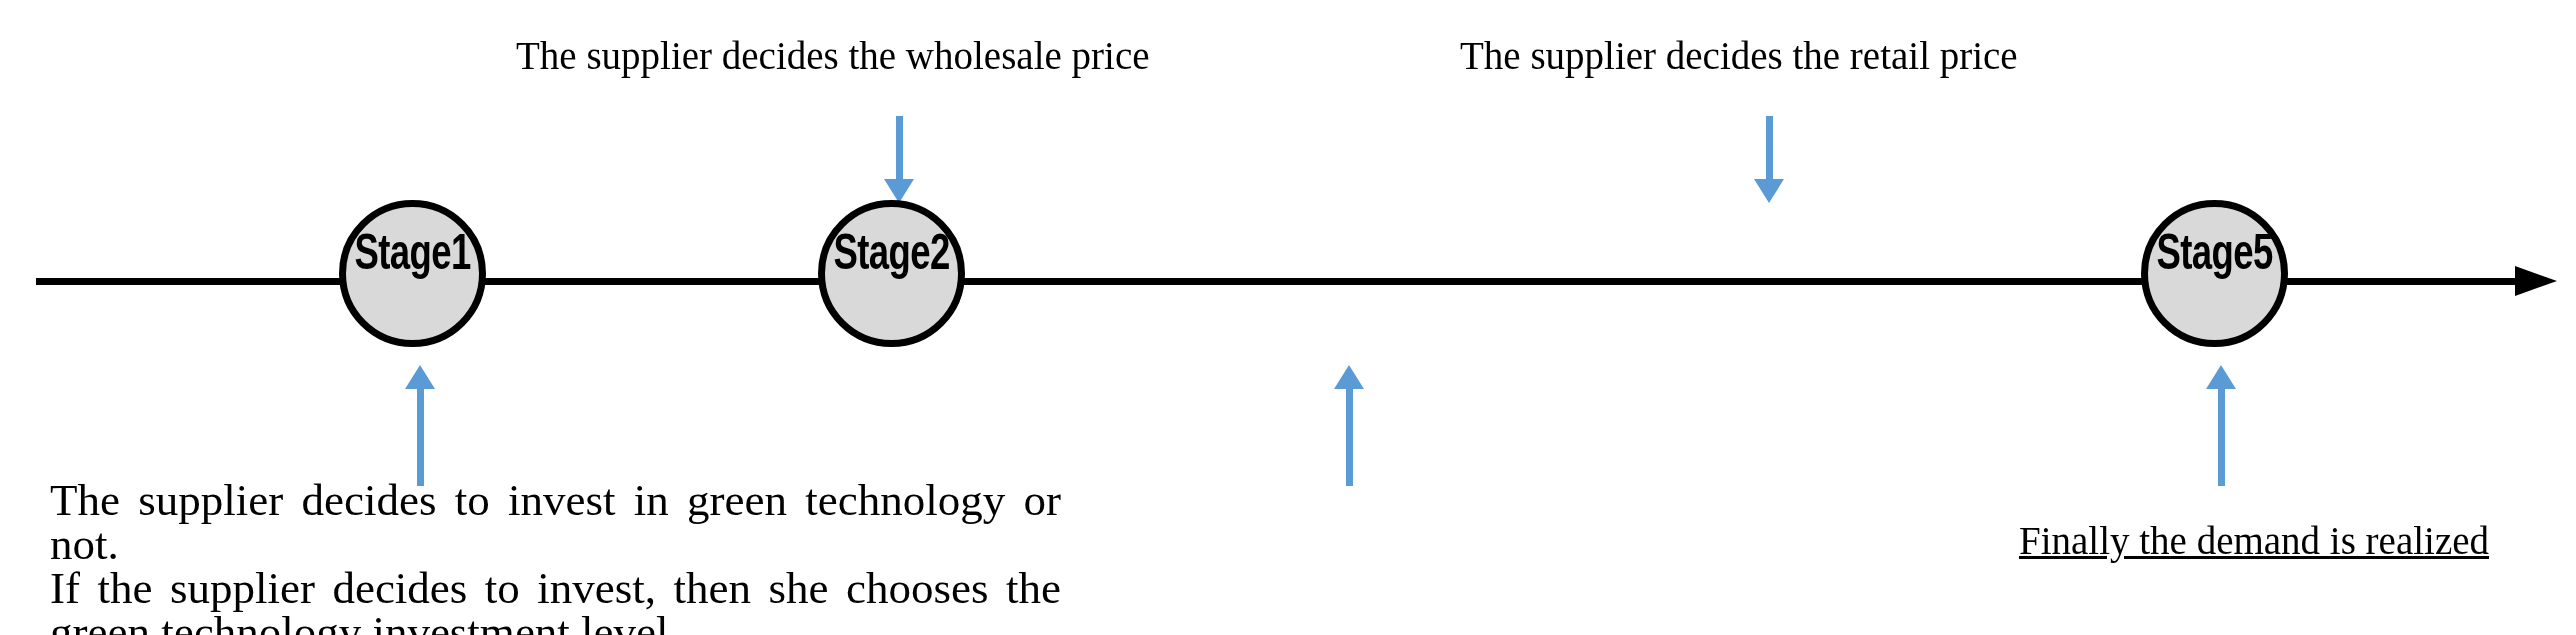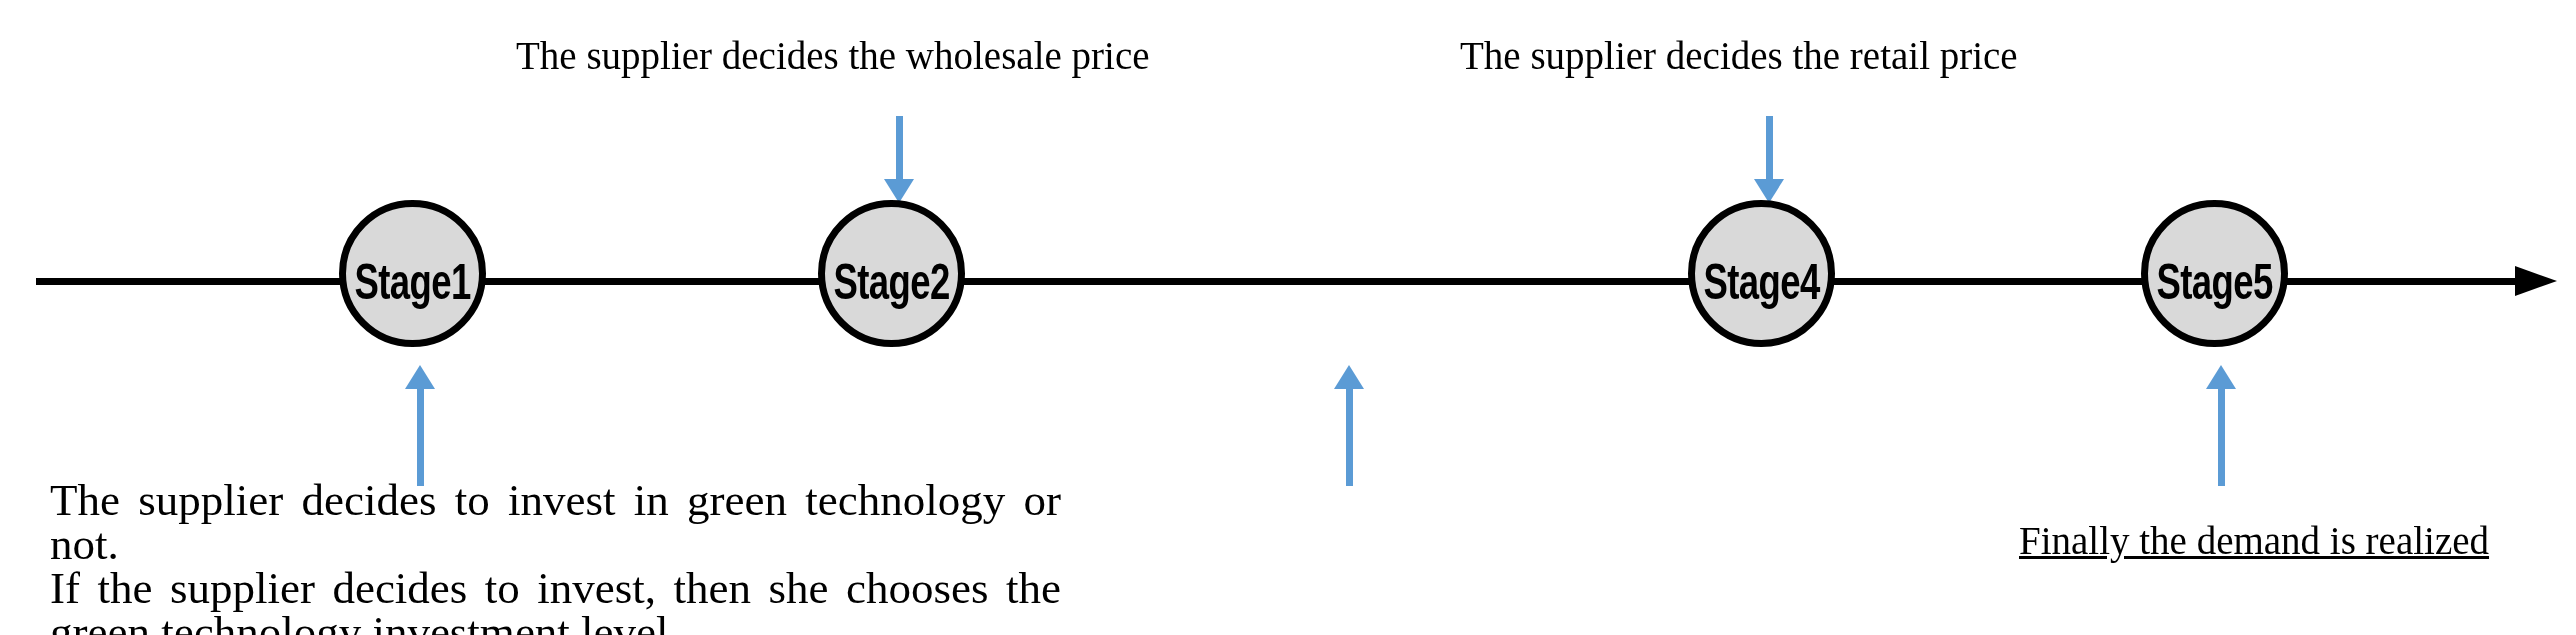--- a/index.html
+++ b/index.html
@@ -17,21 +17,21 @@
   .axis{position:absolute;left:36px;top:278px;width:2479px;height:6.5px;background:var(--line-black);}
   .axis-head{
     position:absolute;left:2515px;top:266px;width:0;height:0;
     border-top:15.3px solid transparent;border-bottom:15.3px solid transparent;
     border-left:42px solid var(--line-black);
   }
   
   .stage{
     position:absolute;top:200px;width:147px;height:147px;border-radius:50%;
     border:7.3px solid var(--line-black);background:var(--circle-fill);
-    display:flex;align-items:center;justify-content:center;box-sizing:border-box;
+    display:flex;align-items:flex-start;justify-content:center;box-sizing:border-box;
   }
   .stage .lbl{
     font-family:"Liberation Sans",sans-serif;font-weight:bold;font-size:50px;
     letter-spacing:-0.8px;transform:scaleX(.73);margin-top:16px;white-space:nowrap;
   }
   .s1{left:339px}.s2{left:818px}.s3{left:1268px}.s4{left:1688px}.s5{left:2141px}
   
   .bar{position:absolute;width:6.5px;background:var(--arrow-blue);}
   .head-down{
     position:absolute;width:0;height:0;
@@ -81,23 +81,20 @@
     <div class="head-up" style="left:2206px;top:365px;"></div>
     <div class="bar" style="left:2218px;top:389px;height:97px;"></div>
   </div>
 
   <div class="stage s1">
     <span class="lbl">Stage1</span>
   </div>
   <div class="stage s2">
     <span class="lbl">Stage2</span>
   </div>
-  <div class="stage s4">
-    <span class="lbl">Stage4</span>
-  </div>
   <div class="stage s5">
     <span class="lbl">Stage5</span>
   </div>
 
   <div class="anno anno-wholesale">The supplier decides the wholesale price</div>
   <div class="anno anno-retail">The supplier decides the retail price</div>
 
   <div class="block">
     <div class="just">The supplier decides to invest in green technology or not.</div>
     <div class="just">If the supplier decides to invest, then she chooses the</div>

